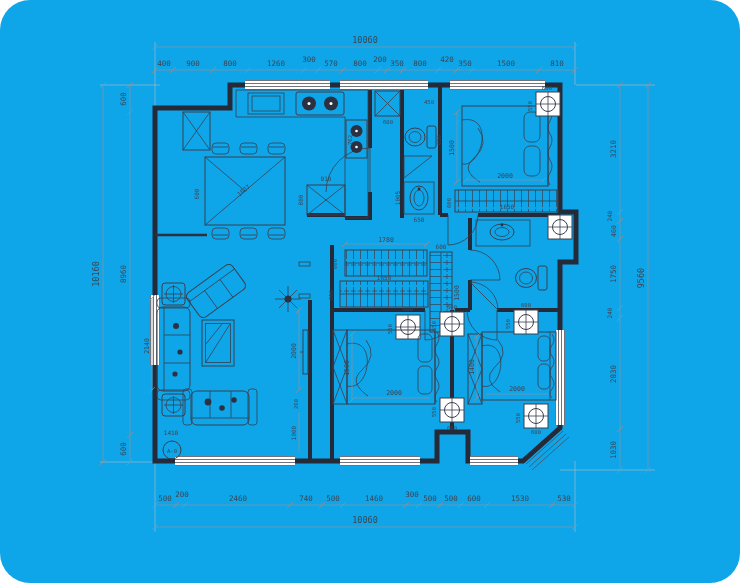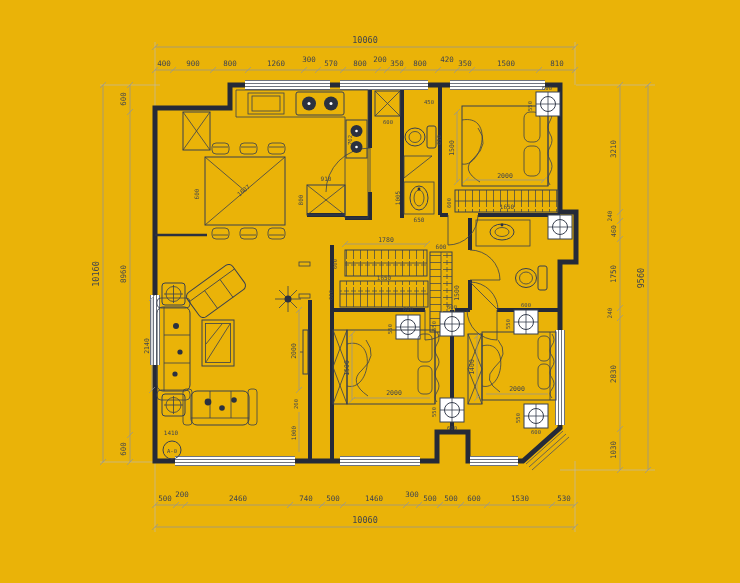--- a/index.html
+++ b/index.html
@@ -1,16 +1,16 @@
 <!DOCTYPE html>
 <html><head>
 <meta charset="utf-8">
 <style>
   html,body{margin:0;padding:0;background:#fff;}
-  .stage{width:740px;height:583px;background:#eab308;position:relative;overflow:hidden;}
+  .stage{width:740px;height:583px;background:#0ea5e9;position:relative;overflow:hidden;border-radius:30px;}
   svg{display:block;}
   .w  {stroke:#252a38;stroke-width:5;fill:none;}
   .w2 {stroke:#252a38;stroke-width:4;fill:none;}
   .w3 {stroke:#2c3140;stroke-width:2.5;fill:none;}
   .f  {stroke:#39404f;stroke-width:1;fill:none;}
   .f8 {stroke:#39404f;stroke-width:0.8;fill:none;}
   .fd {fill:#2b3140;stroke:none;}
   .win{stroke:#4a505e;stroke-width:0.8;fill:none;}
   .dim{stroke:#8e939e;stroke-width:0.7;fill:none;}
   .ext{stroke:#b8bcc4;stroke-width:0.6;fill:none;}

